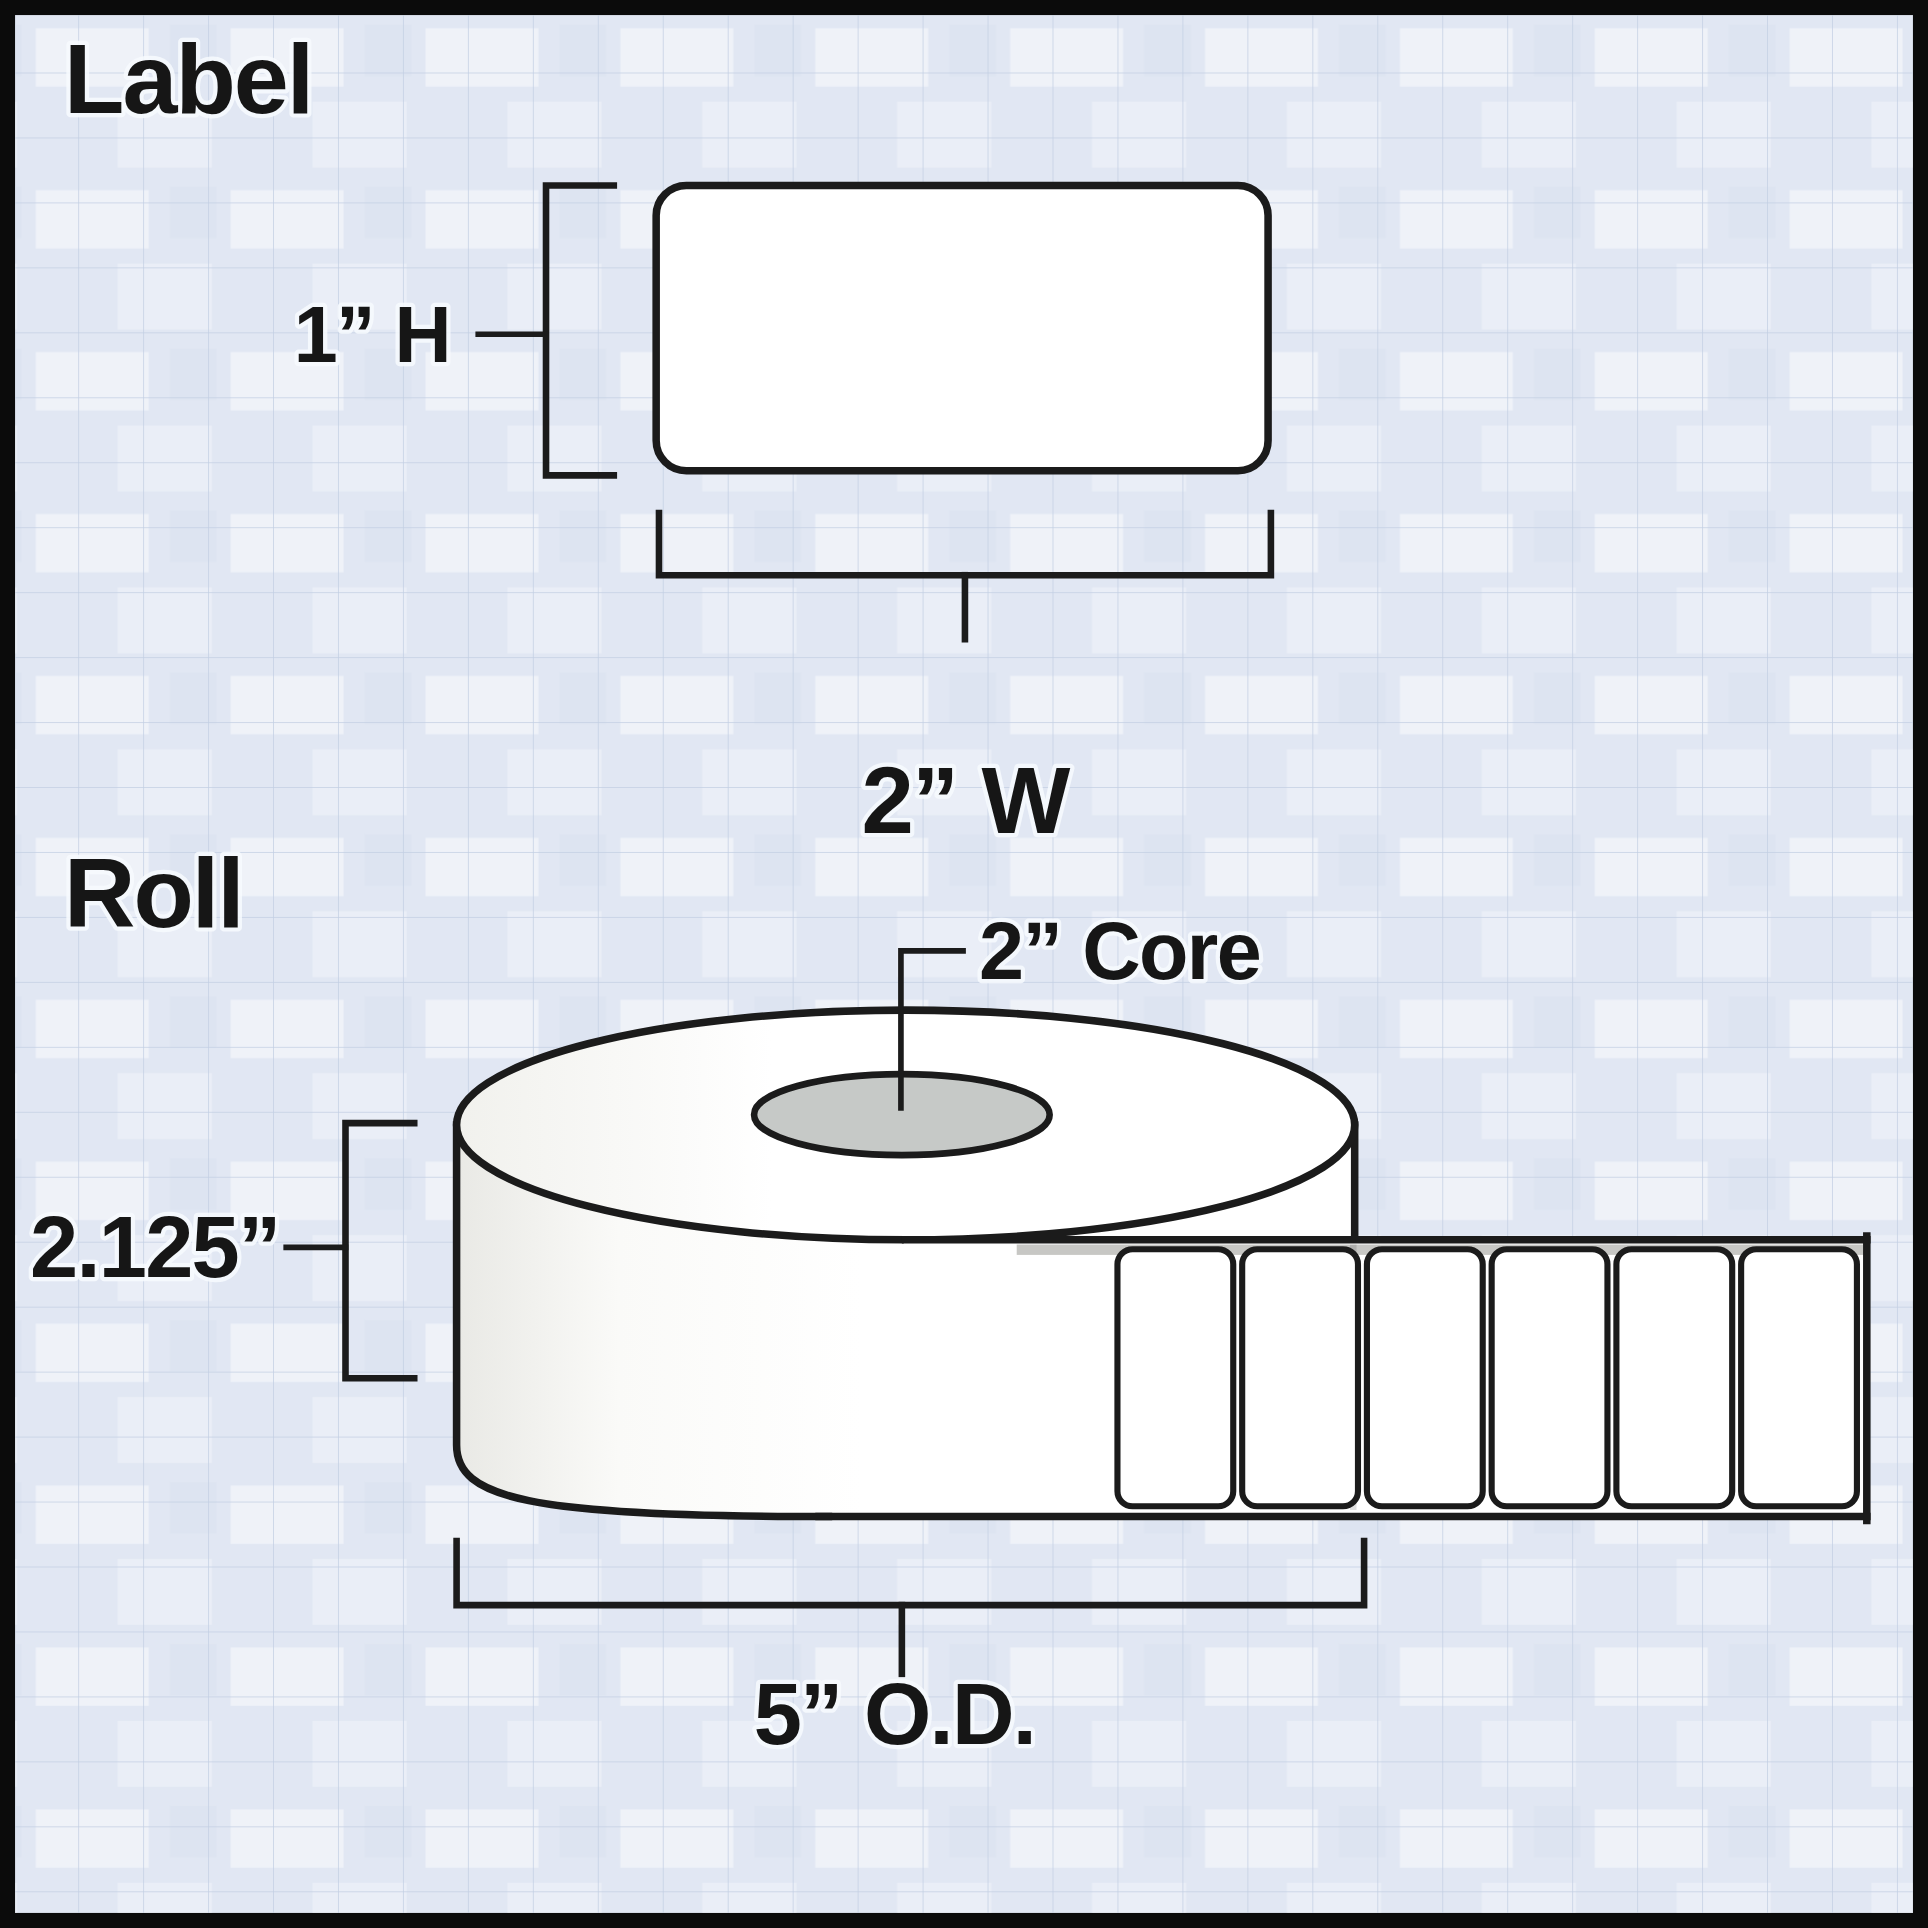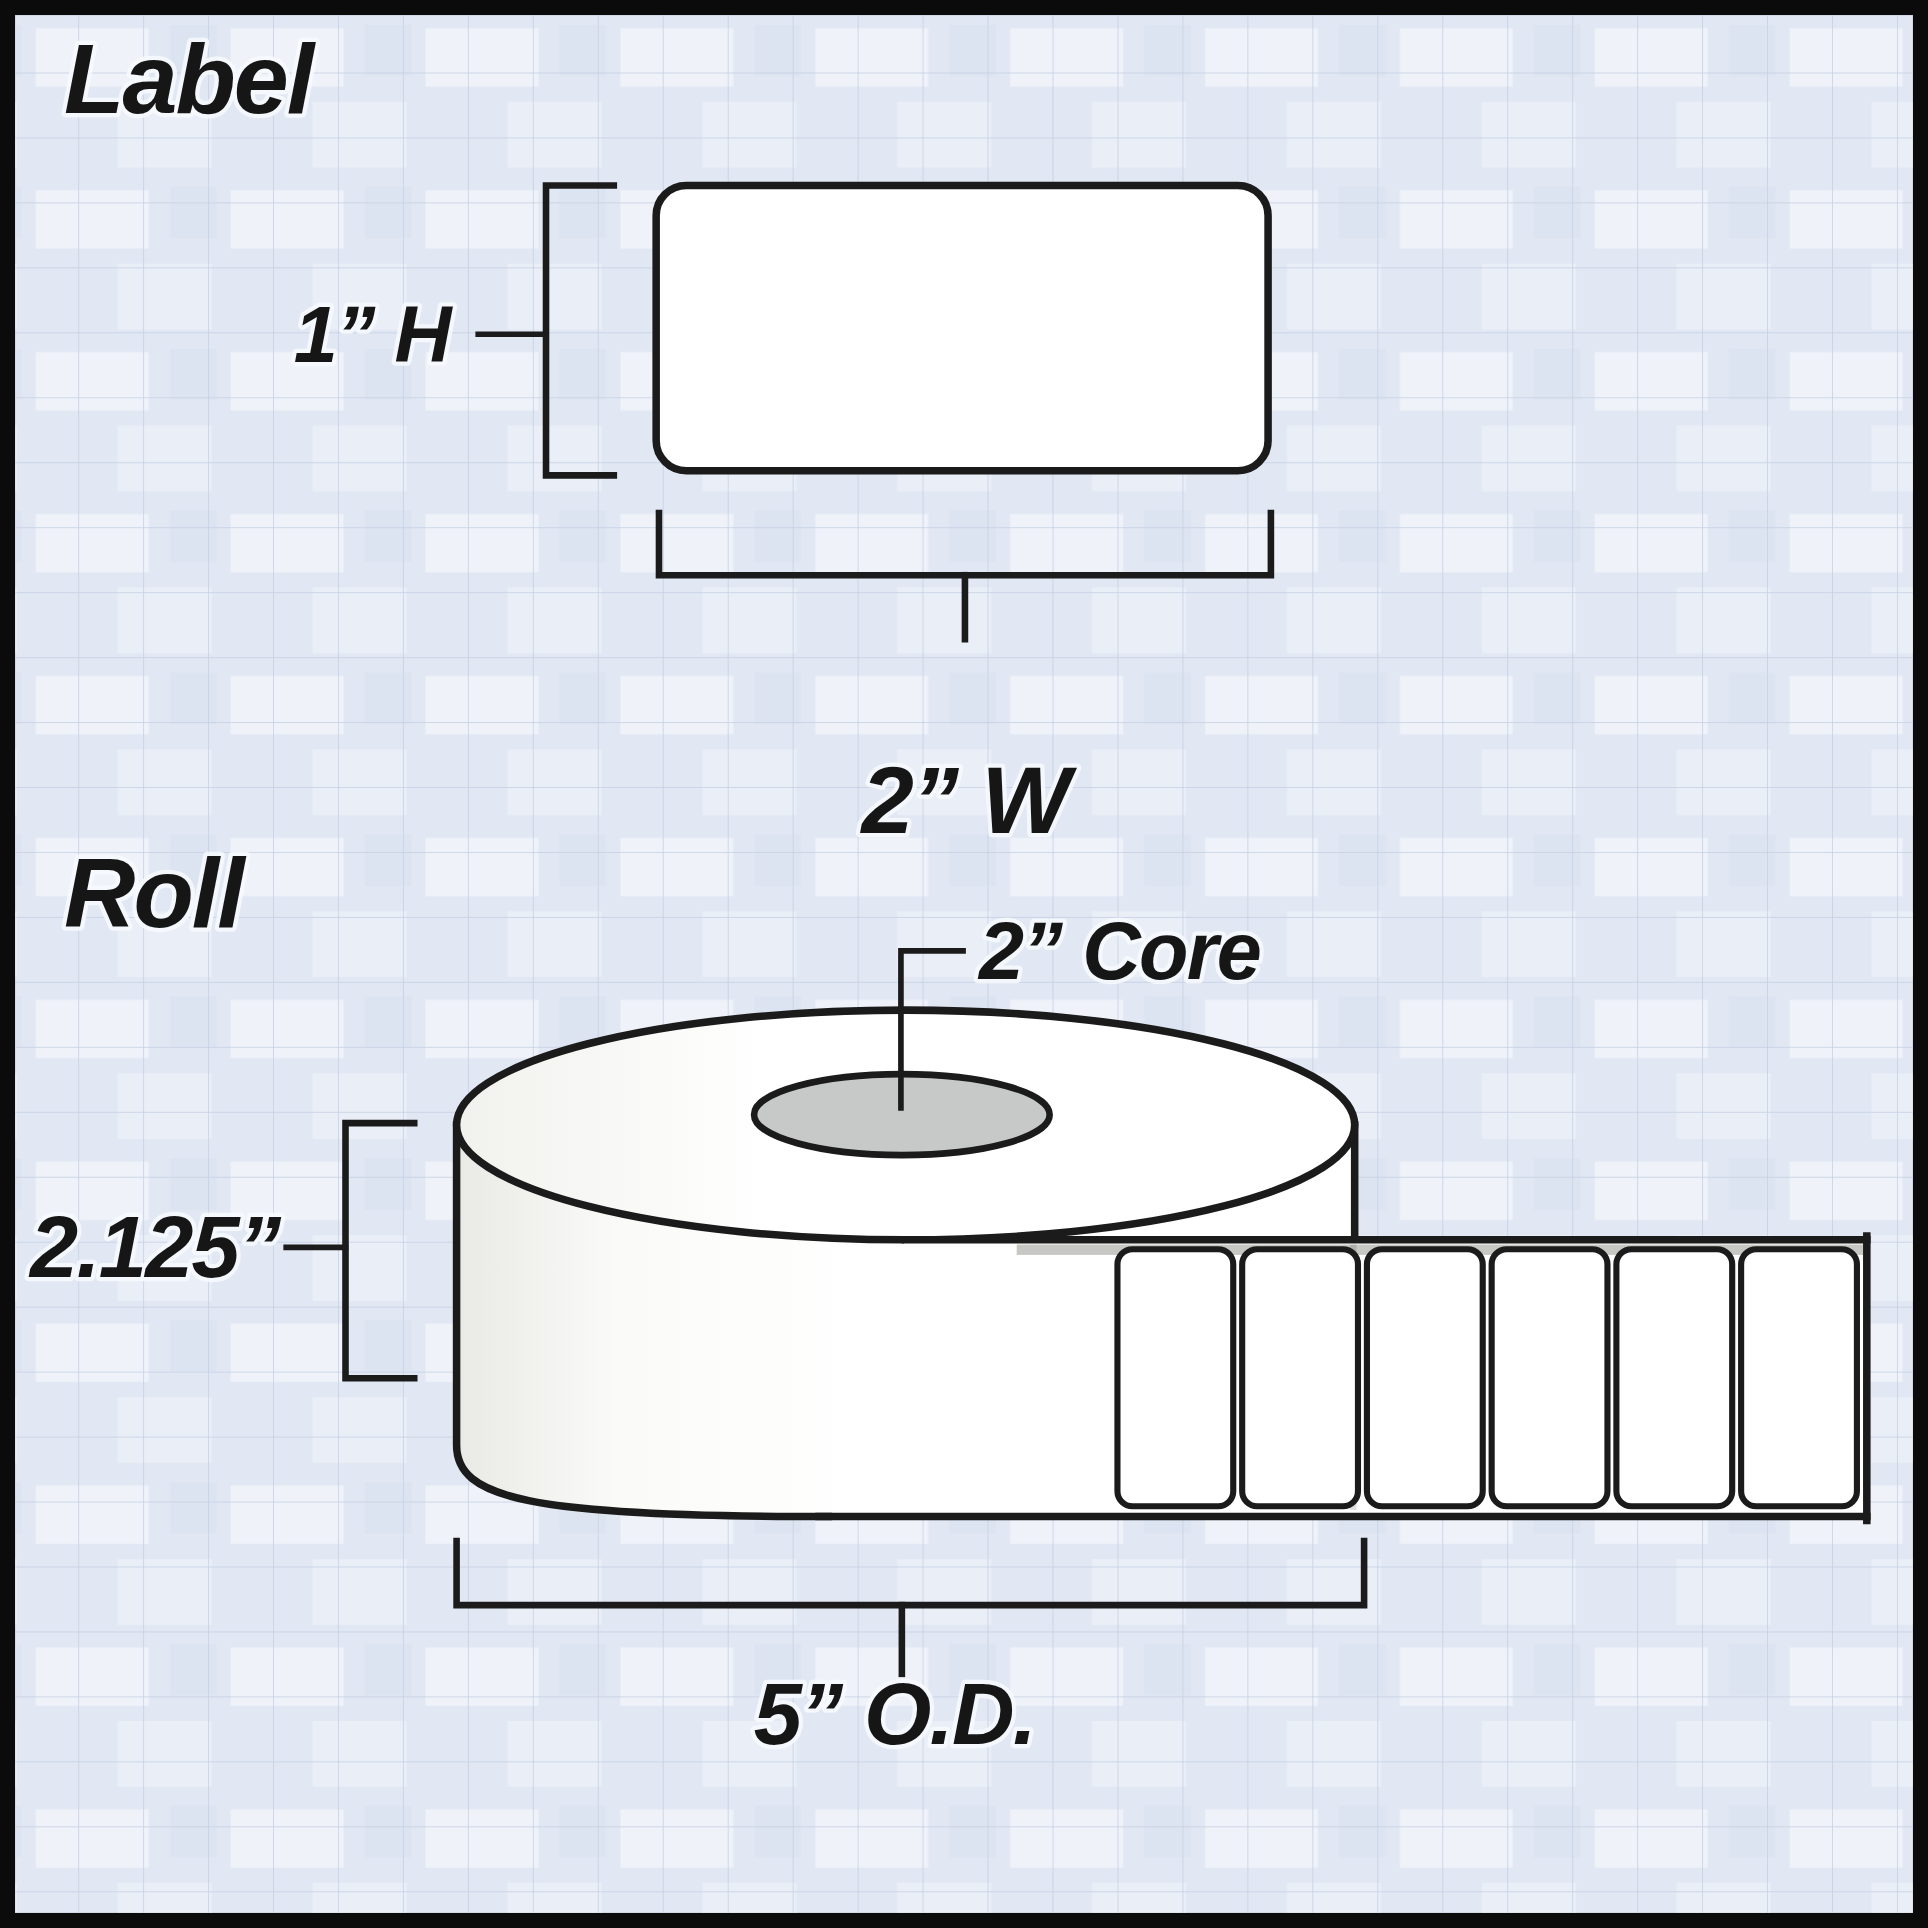--- a/index.html
+++ b/index.html
@@ -1,16 +1,16 @@
 <!DOCTYPE html>
 <html style="font-size:15px"><head>
 <meta charset="utf-8">
 <style>
   html,body{margin:0;padding:0;background:#111;}
-  .stage{width:100vmin;height:100vmin;max-width:1928px;max-height:1928px;margin:0 auto;display:block;font-style:italic;}
+  .stage{width:100vmin;height:100vmin;max-width:1928px;max-height:1928px;margin:0 auto;display:block;}
   svg{display:block;width:100%;height:100%;}
   svg text{
     font-family:"Liberation Sans","DejaVu Sans",sans-serif;
     font-weight:bold;
     fill:#161616;
     letter-spacing:-0.02em;
     paint-order:stroke;
     stroke:rgba(247,250,254,0.85);
     stroke-width:9px;
     stroke-linejoin:round;

